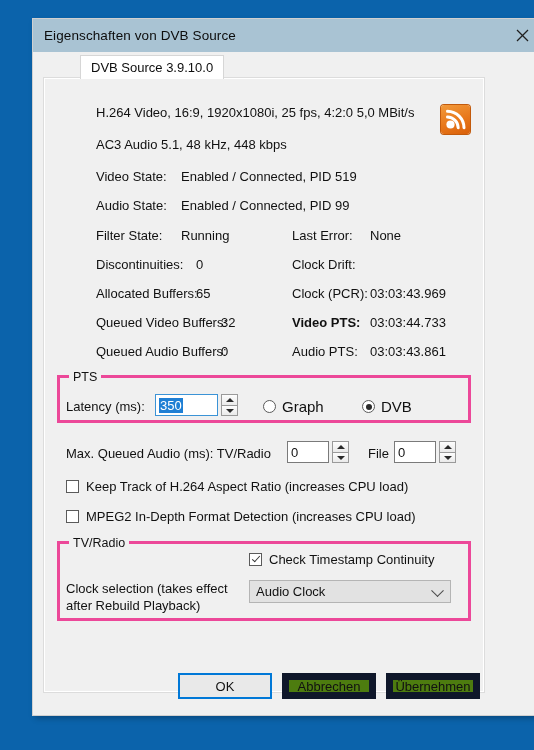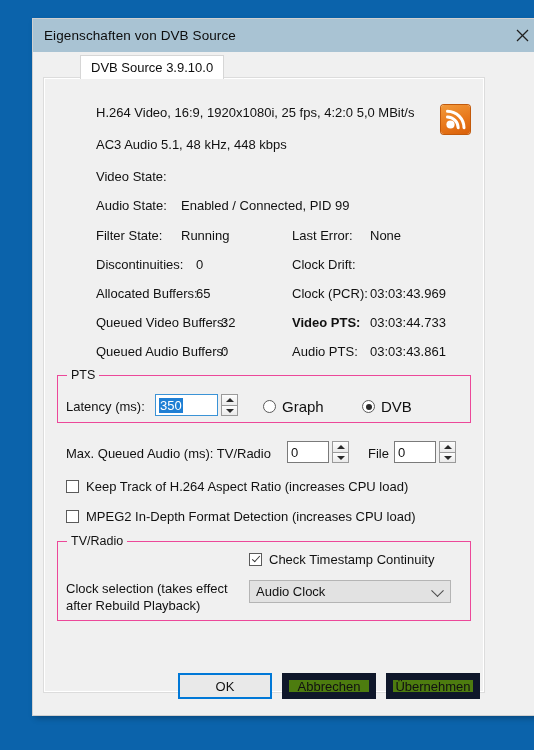--- a/index.html
+++ b/index.html
@@ -113,21 +113,21 @@
     width: 29px;
     height: 29px;
     border-radius: 3px;
     background: linear-gradient(160deg, #f29a3a 0%, #e8781b 55%, #d95f09 100%);
     box-shadow: 0 0 0 1px #c25a0c;
   }
 
   
   .groupbox {
     position: absolute;
-    border: 1px solid #ec4899;
+    border: 3px solid #ec4899;
     box-sizing: border-box;
   }
   .groupbox-title {
     position: absolute;
     top: -8px;
     left: 9px;
     background: #f0f0f0;
     padding: 0 4px;
     font-size: 12.5px;
     color: #111111;
@@ -309,20 +309,21 @@
 
     <div class="app-icon">
       <svg width="29" height="29" viewBox="0 0 29 29" aria-hidden="true">
         <circle cx="9.5" cy="19.5" r="4.1" fill="#ffffff"></circle>
         <path d="M6.5 12.0 A11 11 0 0 1 17.2 22.8" fill="none" stroke="#ffffff" stroke-width="3.0" stroke-linecap="round"></path>
         <path d="M6.5 6.2 A16.8 16.8 0 0 1 23.0 22.8" fill="none" stroke="#ffffff" stroke-width="3.0" stroke-linecap="round"></path>
       </svg>
     </div>
 
     <div class="stat-label" style="left:51px; top:90px;">Video State:</div>
+    <div class="stat-value" style="left:136px; top:90px;">Enabled / Connected, PID 519</div>
 
     <div class="stat-label" style="left:51px; top:119px;">Audio State:</div>
     <div class="stat-value" style="left:136px; top:119px;">Enabled / Connected, PID 99</div>
 
     <div class="stat-label" style="left:51px; top:149px;">Filter State:</div>
     <div class="stat-value" style="left:136px; top:149px;">Running</div>
 
     <div class="stat-label" style="left:51px; top:178px;">Discontinuities:</div>
     <div class="stat-value" style="left:151px; top:178px;">0</div>
 

